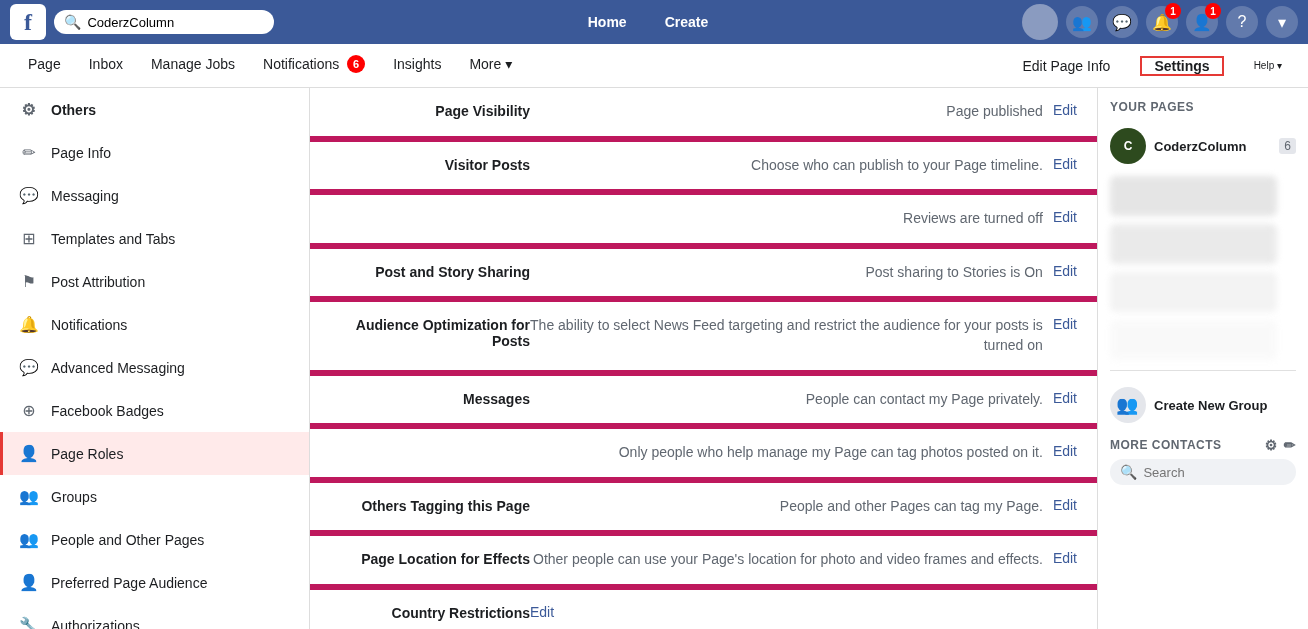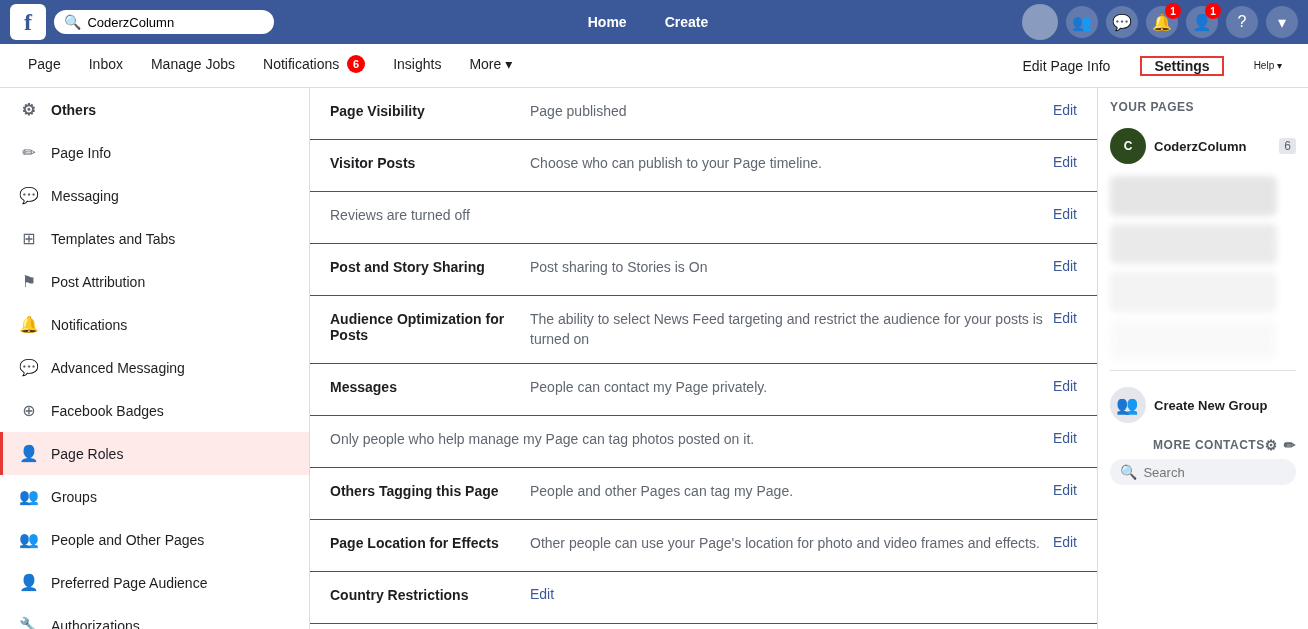--- a/index.html
+++ b/index.html
@@ -199,22 +199,23 @@
     .content {
       flex: 1;
       background: white;
       overflow-y: auto;
       border-right: 1px solid #ddd;
     }
     .settings-row {
       display: flex;
       align-items: flex-start;
       padding: 14px 20px;
-      border-bottom: 1px solid #be185d;
+      border-bottom: 6px solid #be185d;
       min-height: 52px;
+      text-align: right;
     }
     .settings-label {
       font-weight: 700;
       font-size: 14px;
       color: #1c1e21;
       width: 200px;
       flex-shrink: 0;
       padding-top: 1px;
     }
     .settings-value {
@@ -306,21 +307,21 @@
     }
     .more-contacts {
       font-size: 12px;
       font-weight: 700;
       color: #606770;
       text-transform: uppercase;
       letter-spacing: 0.5px;
       margin: 8px 0 6px 0;
       display: flex;
       align-items: center;
-      justify-content: flex-end;
+      justify-content: space-between;
     }
     .more-contacts-icons { display: flex; gap: 6px; }
     .more-contacts-icon { font-size: 14px; color: #606770; cursor: pointer; }
     .search-contacts {
       display: flex;
       align-items: center;
       background: #f0f2f5;
       border-radius: 20px;
       padding: 5px 10px;
       gap: 6px;

